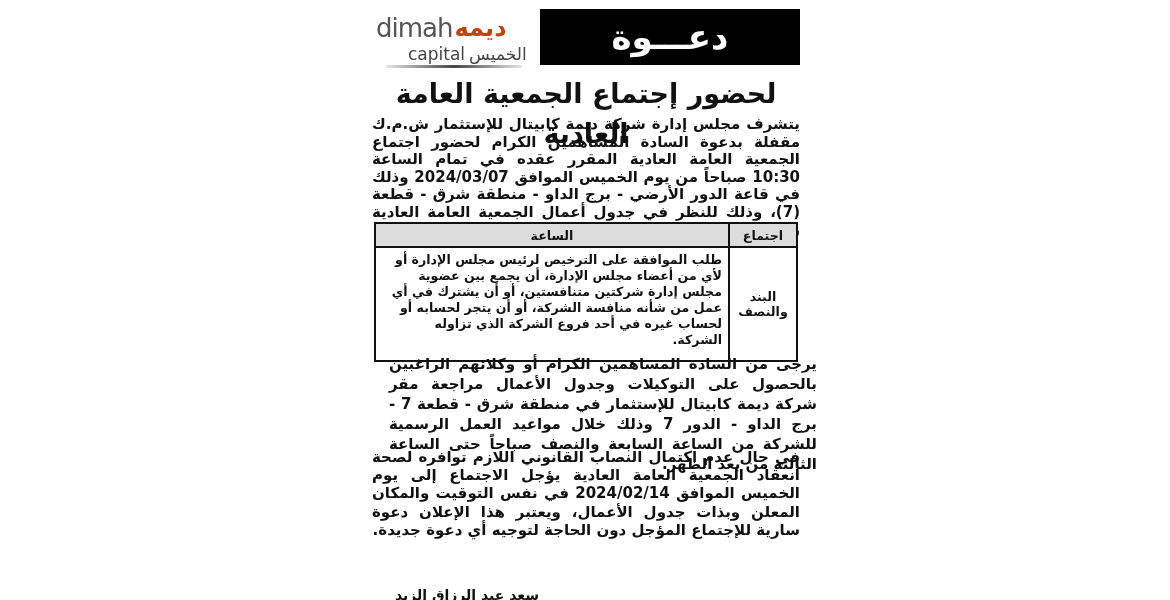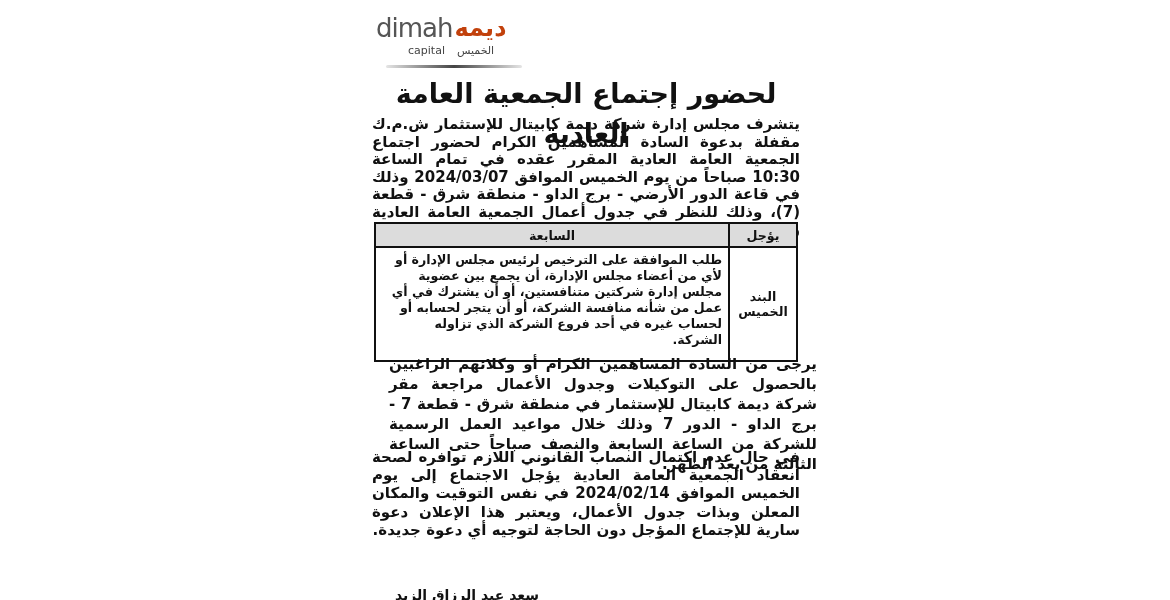--- a/index.html
+++ b/index.html
@@ -6,21 +6,21 @@
   body {
     width:1170px; height:600px; background:#ffffff; position:relative; overflow:hidden;
     font-family:"DejaVu Sans", sans-serif; color:#111;
   }
   .page { position:absolute; left:372px; top:0; width:428px; height:600px; }
   
   .logo { position:absolute; left:0; top:12px; width:160px; height:58px; }
   .logo-row { position:absolute; left:4px; top:2px; display:flex; align-items:center; direction:ltr; }
   .logo-latin { font-family:"DejaVu Sans", sans-serif; font-size:26px; color:#555; letter-spacing:-1px; line-height:28px; }
   .logo-arabic { font-family:"DejaVu Sans", sans-serif; font-size:24px; font-weight:bold; color:#c2410c; margin-left:2px; line-height:28px; }
-  .logo-sub { position:absolute; left:36px; top:32px; direction:ltr; display:flex; gap:12px; font-size:11px; color:#444; }
+  .logo-sub { position:absolute; left:36px; top:32px; direction:ltr; display:flex; gap:4px; font-size:17px; color:#444; }
   .logo-line { position:absolute; left:14px; top:53px; width:136px; height:3px;
     background:linear-gradient(90deg, rgba(80,80,80,0.15), #444 50%, rgba(80,80,80,0.15)); border-radius:2px; }
   .banner { position:absolute; left:168px; top:9px; width:260px; height:56px; background:#000;
     display:flex; align-items:center; justify-content:center; }
   .banner-text { color:#fff; font-size:34px; font-weight:bold; letter-spacing:6px; direction:rtl; }
   .title { position:absolute; left:0; top:74px; width:428px; text-align:center; direction:rtl;
     font-size:27px; font-weight:bold; line-height:40px; }
   .para { position:absolute; direction:rtl; text-align:justify; text-align-last:right; font-weight:bold; font-size:15px; line-height:17.5px; }
   .p1 { left:0; top:116px; width:428px; }
   .p2 { left:17px; top:354px; width:428px; line-height:20px; }
@@ -43,35 +43,38 @@
       <span class="logo-latin">dimah</span>
       <span class="logo-arabic">ديمه</span>
     </div>
     <div class="logo-sub">
       <span>capital</span>
       <span>الخميس</span>
     </div>
     <div class="logo-line"></div>
   </div>
 
+  <div class="banner">
+    <span class="banner-text">دعـــوة</span>
+  </div>
 
   <div class="title">لحضور إجتماع الجمعية العامة العادية</div>
 
   <div class="para p1">يتشرف مجلس إدارة شركة ديمة كابيتال للإستثمار ش.م.ك مقفلة بدعوة السادة المساهمين الكرام لحضور اجتماع الجمعية العامة العادية المقرر عقده في تمام الساعة 10:30 صباحاً من يوم الخميس الموافق 2024/03/07 وذلك في قاعة الدور الأرضي - برج الداو - منطقة شرق - قطعة (7)، وذلك للنظر في جدول أعمال الجمعية العامة العادية وفق البند التالي:</div>
 
   <table class="agenda">
     <thead>
       <tr>
-        <th>يؤجل</th>
-        <th>السابعة</th>
+        <th>اجتماع</th>
+        <th>الساعة</th>
       </tr>
     </thead>
     <tbody>
       <tr>
-        <td class="item">البند الخميس</td>
+        <td class="item">البند والنصف</td>
         <td class="desc">طلب الموافقة على الترخيص لرئيس مجلس الإدارة أو لأي من أعضاء مجلس الإدارة، أن يجمع بين عضوية مجلس إدارة شركتين متنافستين، أو أن يشترك في أي عمل من شأنه منافسة الشركة، أو أن يتجر لحسابه أو لحساب غيره في أحد فروع الشركة الذي تزاوله الشركة.</td>
       </tr>
     </tbody>
   </table>
 
   <div class="para p2">يرجى من السادة المساهمين الكرام أو وكلائهم الراغبين بالحصول على التوكيلات وجدول الأعمال مراجعة مقر شركة ديمة كابيتال للإستثمار في منطقة شرق - قطعة 7 - برج الداو - الدور 7 وذلك خلال مواعيد العمل الرسمية للشركة من الساعة السابعة والنصف صباحاً حتى الساعة الثالثة من بعد الظهر.</div>
 
   <div class="para p3">في حال عدم اكتمال النصاب القانوني اللازم توافره لصحة انعقاد الجمعية العامة العادية يؤجل الاجتماع إلى يوم الخميس الموافق 2024/02/14 في نفس التوقيت والمكان المعلن وبذات جدول الأعمال، ويعتبر هذا الإعلان دعوة سارية للإجتماع المؤجل دون الحاجة لتوجيه أي دعوة جديدة.</div>
 
   <div class="sign">

